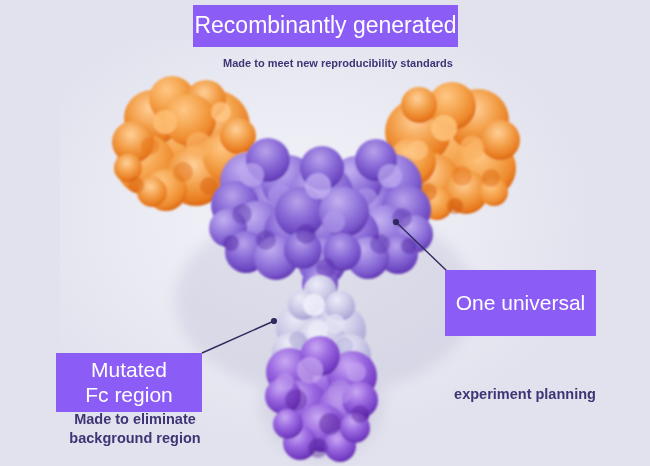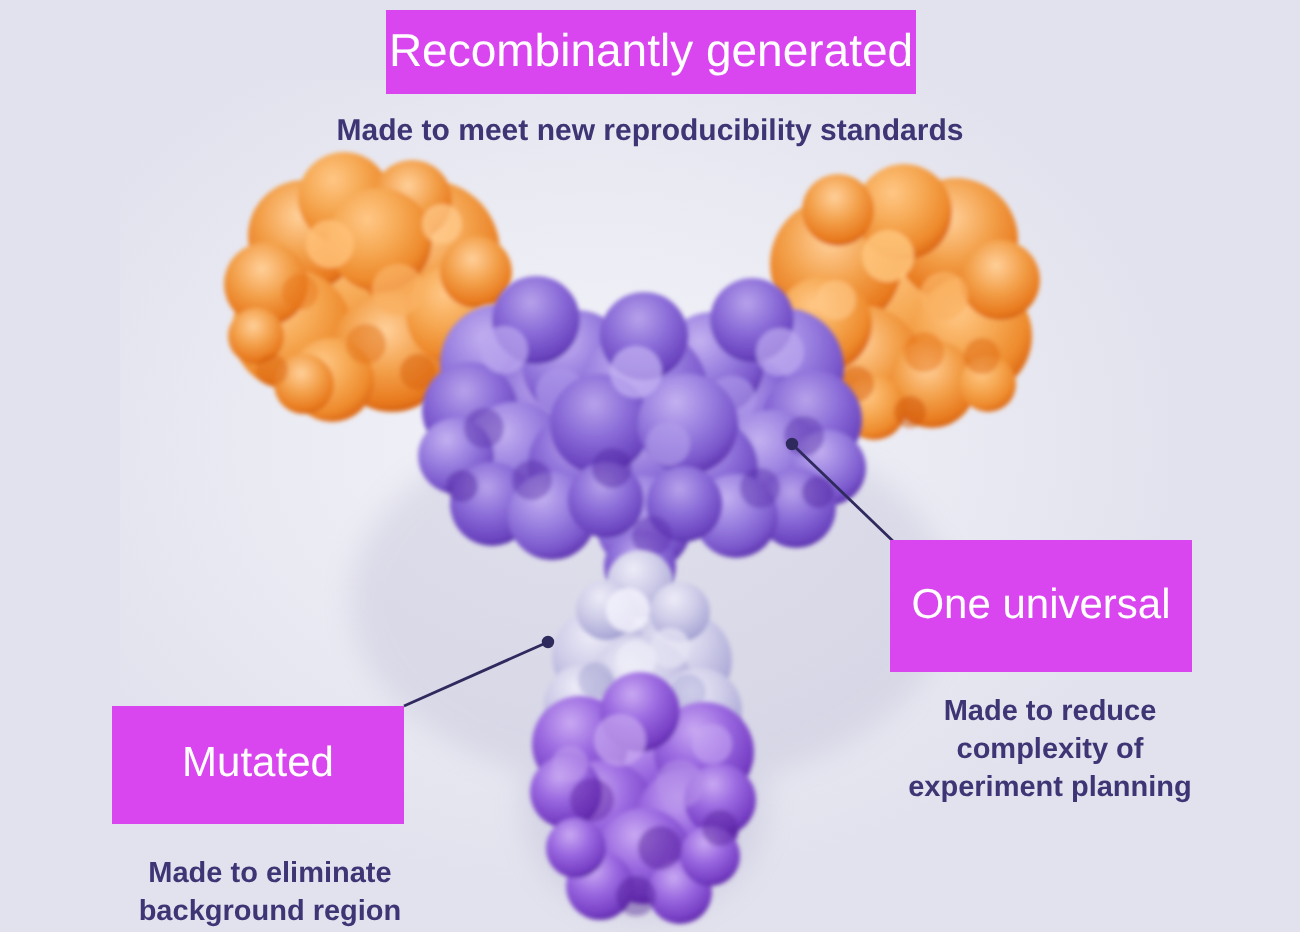--- a/index.html
+++ b/index.html
@@ -22,21 +22,21 @@
     left: 60px;
     top: 40px;
     width: 530px;
     height: 400px;
     background: radial-gradient(ellipse at 45% 45%, #f3f3f9 0%, #eaeaf3 42%, rgba(226,226,238,0) 72%);
     pointer-events: none;
   }
 
   .callout-box {
     position: absolute;
-    background: #d946ef;
+    background: #8b5cf6;
     color: #ffffff;
     display: flex;
     align-items: center;
     justify-content: center;
     text-align: center;
     line-height: 1.18;
     box-sizing: border-box;
     z-index: 6;
   }
 
@@ -65,34 +65,34 @@
 
   .caption {
     position: absolute;
     color: #3e3575;
     font-weight: bold;
     text-align: center;
     line-height: 1.32;
     z-index: 6;
   }
   #cap-top {
-    left: 135px;
+    left: 148px;
     top: 56px;
     width: 380px;
-    font-size: 15px;
+    font-size: 11px;
   }
   #cap-right {
     left: 440px;
     top: 347px;
     width: 170px;
     font-size: 14.5px;
   }
   #cap-left {
     left: 40px;
-    top: 428px;
+    top: 410px;
     width: 190px;
     font-size: 14.5px;
   }
 
   #leaders {
     position: absolute;
     left: 0; top: 0;
     width: 650px; height: 466px;
     z-index: 5;
     pointer-events: none;
@@ -328,28 +328,29 @@
   <div id="cap-top" class="caption">
     <span>Made to meet new reproducibility standards</span>
   </div>
 
   <div id="box-right" class="callout-box">
     <span>
       <span>One universal</span><br>
     </span>
   </div>
   <div id="cap-right" class="caption">
-    <span>Made to reduce</span><br>
-    <span>complexity of</span><br>
+    <br>
+    <br>
     <span>experiment planning</span>
   </div>
 
   <div id="box-left" class="callout-box">
     <span>
       <span>Mutated</span><br>
+      <span>Fc region</span>
     </span>
   </div>
   <div id="cap-left" class="caption">
     <span>Made to eliminate</span><br>
     <span>background region</span>
   </div>
 
 </div>
 
 </body></html>

